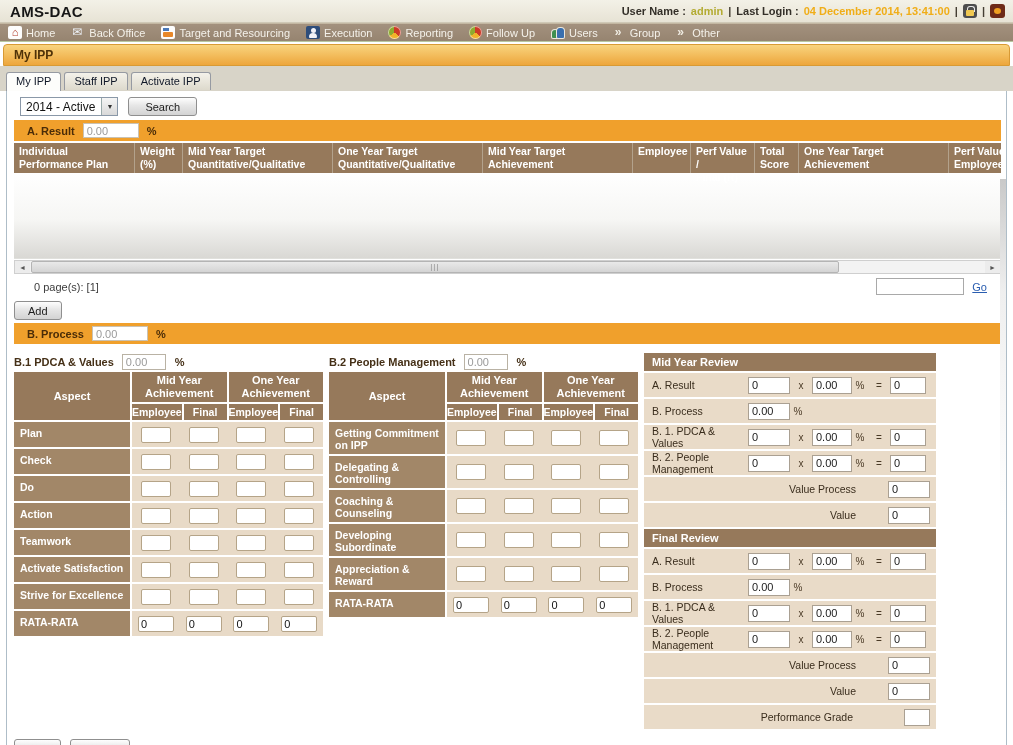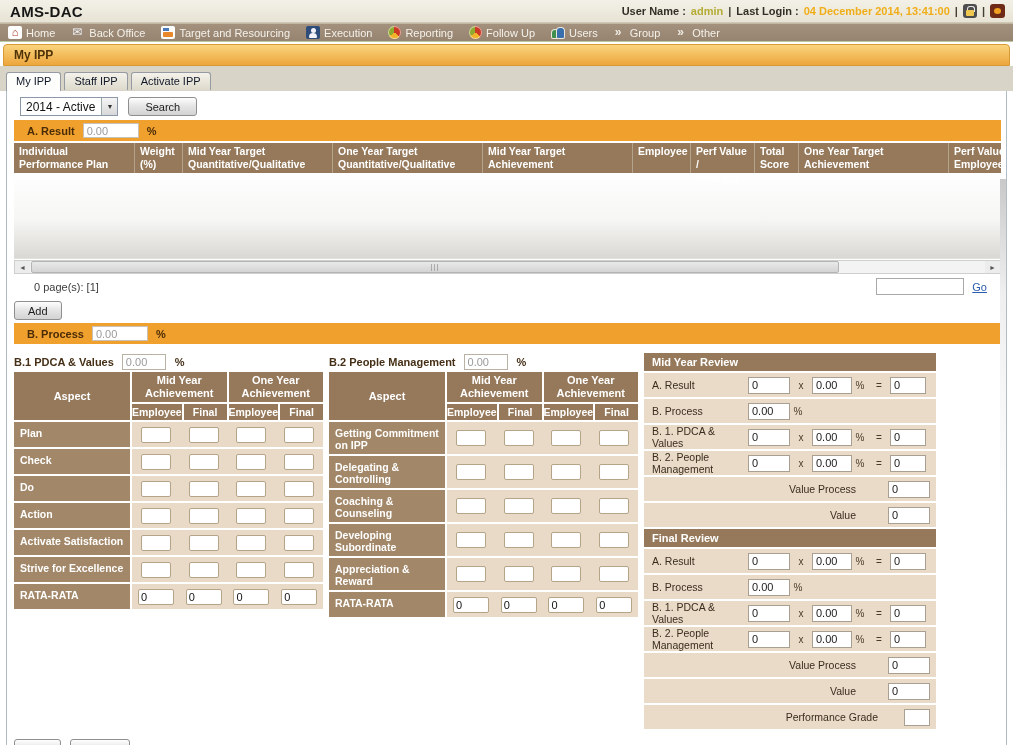--- a/index.html
+++ b/index.html
@@ -118,21 +118,21 @@
 .review-row .rr-label { width:96px; flex:none; font-size:10.5px; }
 .review-row input { height:17px; border:1px solid #b0a econ; border:1px solid #aaa092; background:#fff; font-size:11px; padding:0 3px; color:#1a1a1a; font-family:"Liberation Sans",sans-serif; }
 .review-row .in1 { width:42px; }
 .review-row .in2 { width:40px; }
 .review-row .in3 { width:36px; }
 .review-row .rr-op { width:22px; text-align:center; font-size:10px; color:#4a3a26; }
 .review-row .rr-unit { width:16px; text-align:center; font-size:10px; color:#4a3a26; }
 .review-row.value { justify-content:flex-end; }
 .review-row.value .rr-label { width:auto; margin-right:32px; }
 .review-row.value .inv { width:42px; }
-.review-row.grade { justify-content:flex-end; }
+.review-row.grade { justify-content:flex-end;gap:25px; }
 .review-row.grade .rr-label { width:auto; margin-right:26px; }
 .review-row.grade .inv { width:26px; }
 .final-panel { margin-top:2px; }
 
 .footer-row { margin-top:8px; }
 </style>
 </head>
 <body>
 
 <div class="page">
@@ -343,20 +343,35 @@
               <input style="">
             </div>
             <div class="rv">
               <input style="">
             </div>
             <div class="rv">
               <input style="">
             </div>
           </div>
           <div class="at-row">
+            <div class="rl">Teamwork</div>
+            <div class="rv">
+              <input style="">
+            </div>
+            <div class="rv">
+              <input style="">
+            </div>
+            <div class="rv">
+              <input style="">
+            </div>
+            <div class="rv">
+              <input style="">
+            </div>
+          </div>
+          <div class="at-row">
             <div class="rl">Activate Satisfaction</div>
             <div class="rv">
               <input style="">
             </div>
             <div class="rv">
               <input style="">
             </div>
             <div class="rv">
               <input style="">
             </div>

